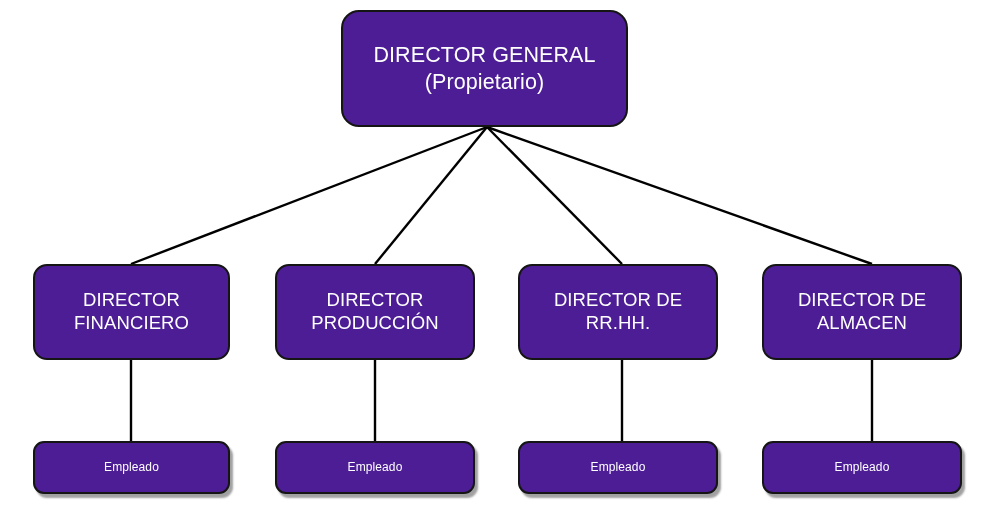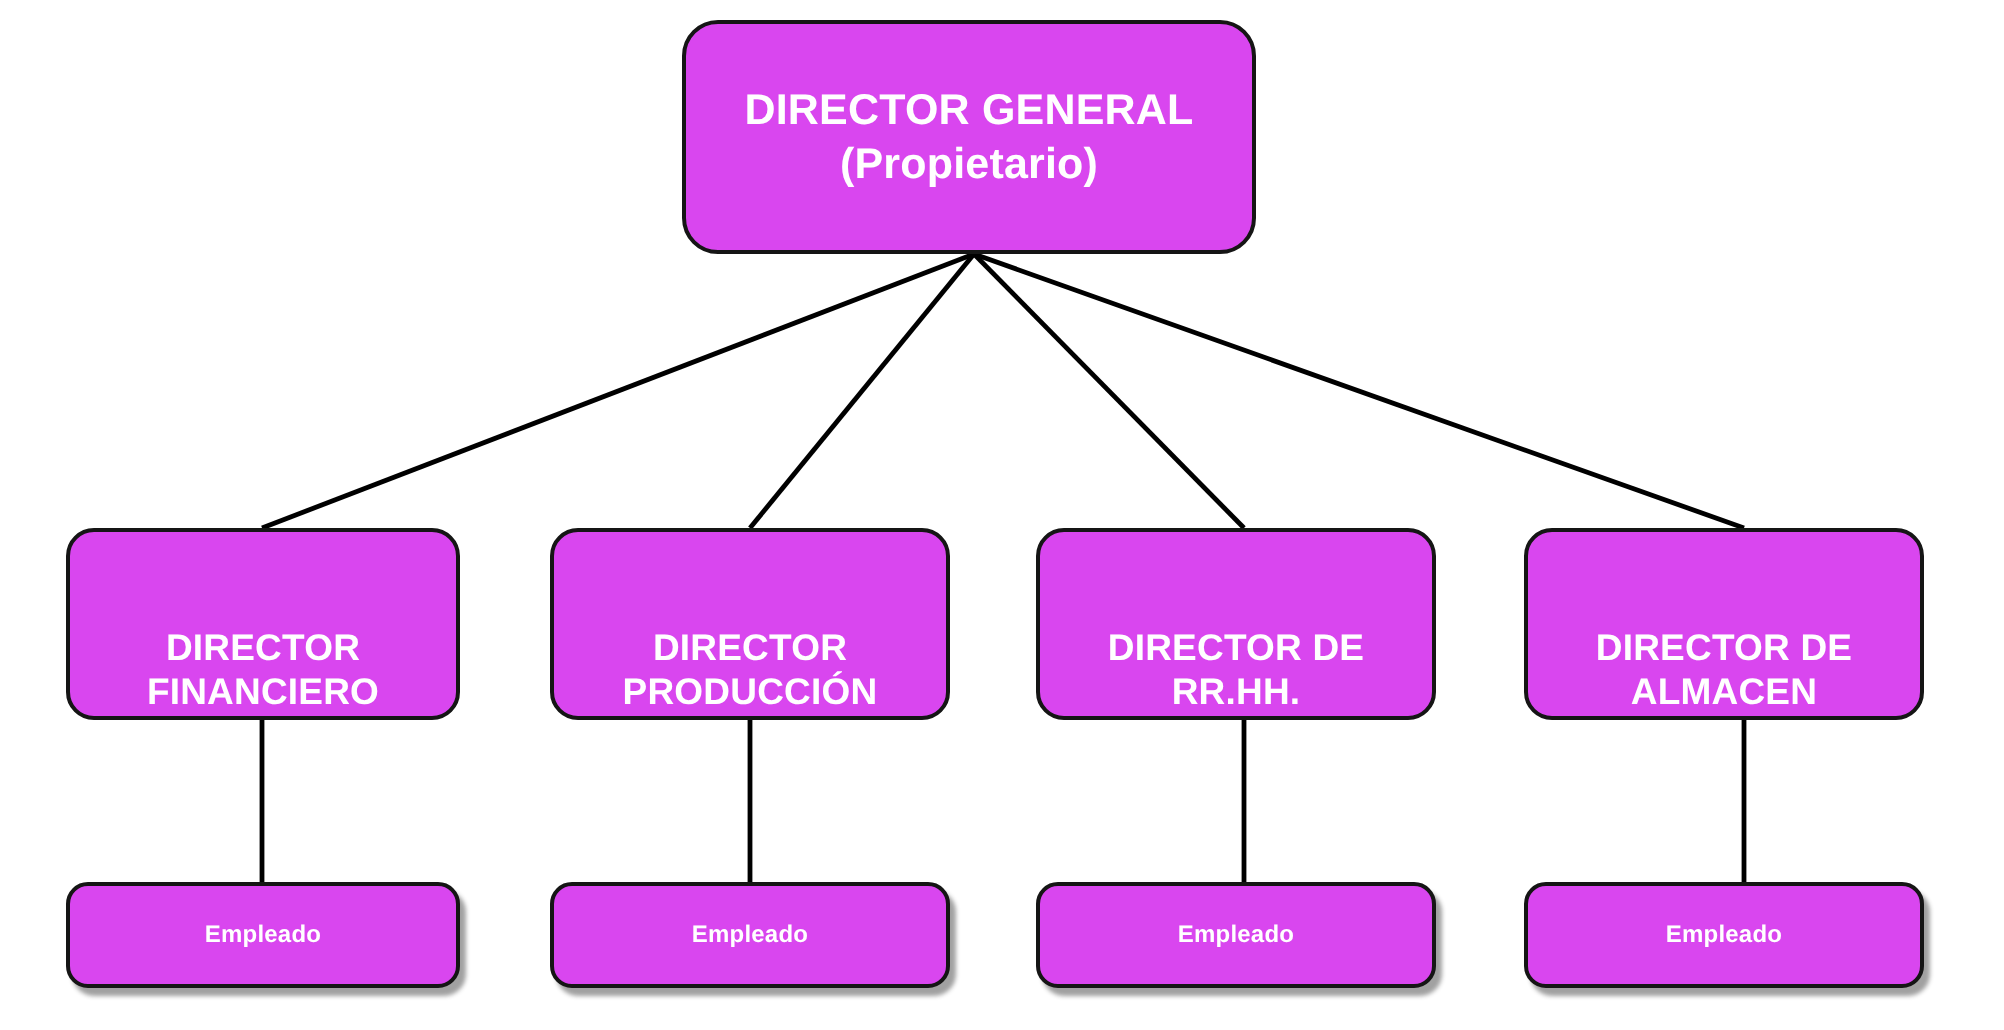--- a/index.html
+++ b/index.html
@@ -22,40 +22,39 @@
     position: absolute;
     left: 0;
     top: 0;
     width: 1002px;
     height: 515px;
     pointer-events: none;
   }
   .node {
     position: absolute;
     box-sizing: border-box;
-    background: #d946ef;
+    background: #4c1d95;
     border: 2.5px solid #151515;
     border-radius: 14px;
     color: #ffffff;
-    font-weight: bold;
+    font-weight: normal;
     display: flex;
     align-items: center;
     justify-content: center;
     text-align: center;
     line-height: 1.22;
     letter-spacing: 0.1px;
     z-index: 2;
   }
   .node-root {
     font-size: 21.5px;
     border-radius: 18px;
   }
   .node-director {
     font-size: 18.5px;
-    align-items: flex-end;
   }
   .node-employee {
     font-size: 12px;
     border-radius: 11px;
     box-shadow: 3px 4px 2px rgba(30,30,30,0.42);
   }
   .node-label {
     display: block;
     padding: 0 6px;
     white-space: pre-line;

